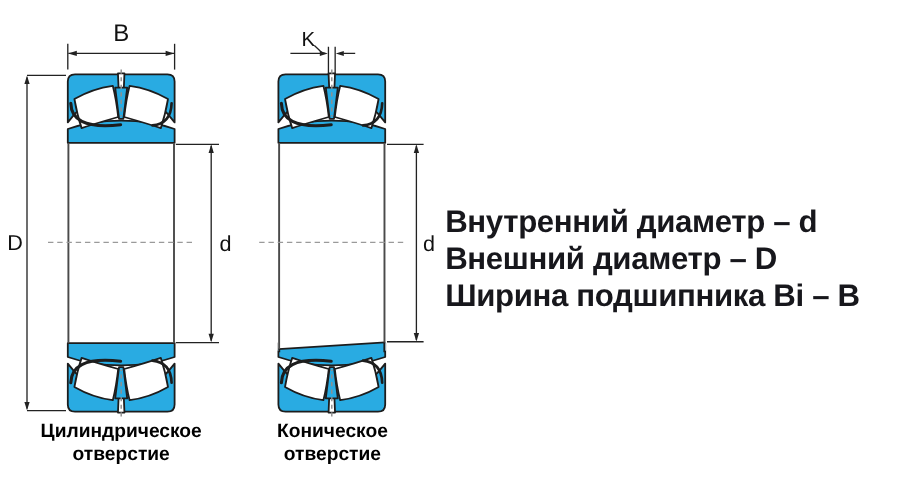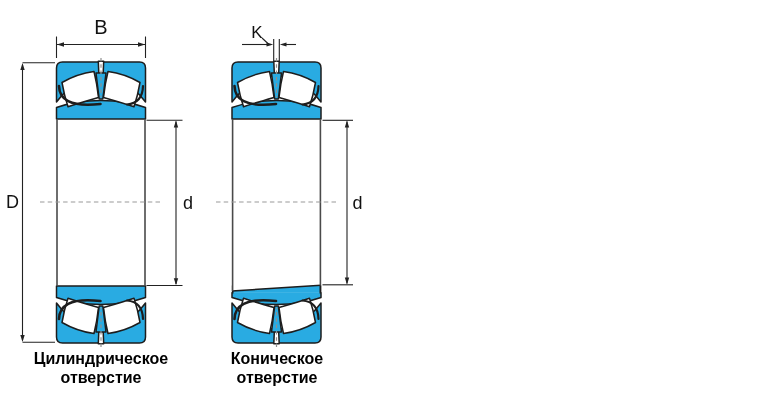--- a/index.html
+++ b/index.html
@@ -124,14 +124,19 @@
     <g>
       <text class="caption" x="101" y="364">Цилиндрическое</text>
       <text class="caption" x="101" y="383">отверстие</text>
     </g>
     <g>
       <text class="caption" x="277" y="364">Коническое</text>
       <text class="caption" x="277" y="383">отверстие</text>
     </g>
   </svg>
 
+  <div class="legend">
+    <div>Внутренний диаметр – d</div>
+    <div>Внешний диаметр – D</div>
+    <div>Ширина подшипника Bi – B</div>
+  </div>
 
 </div>
 
 </body></html>

